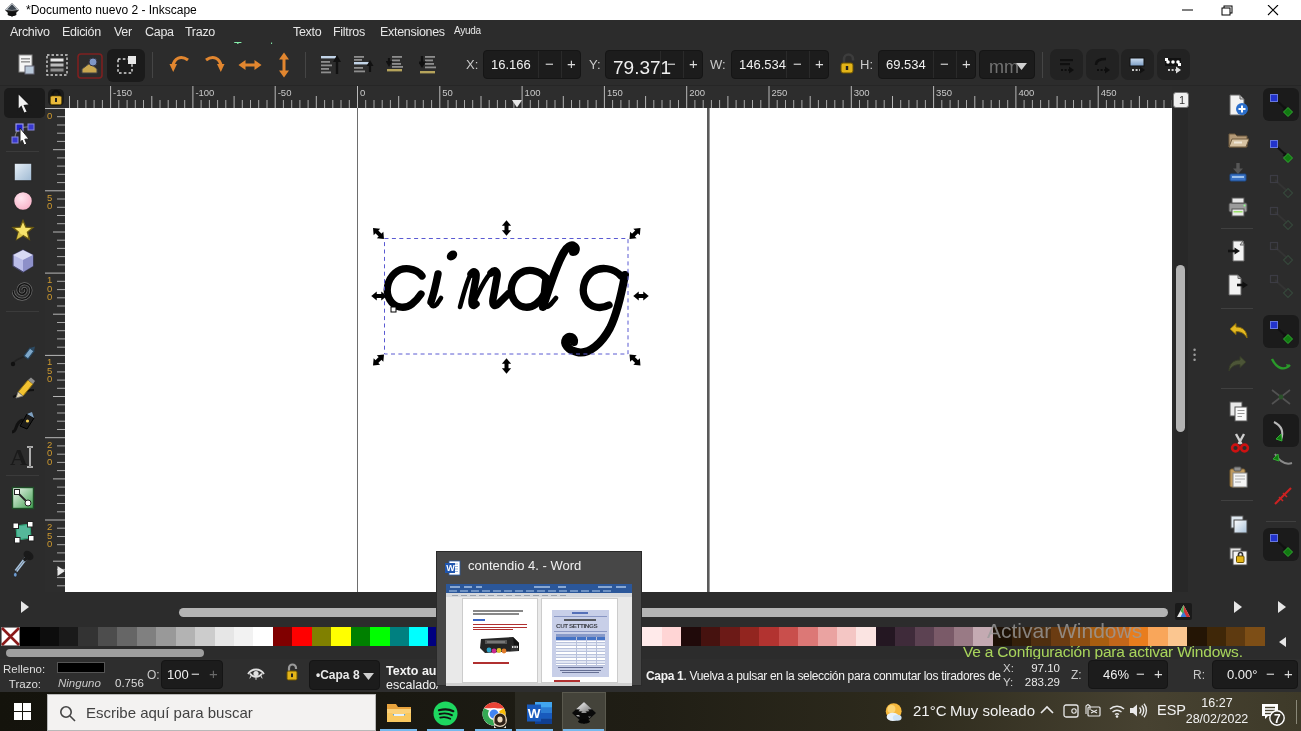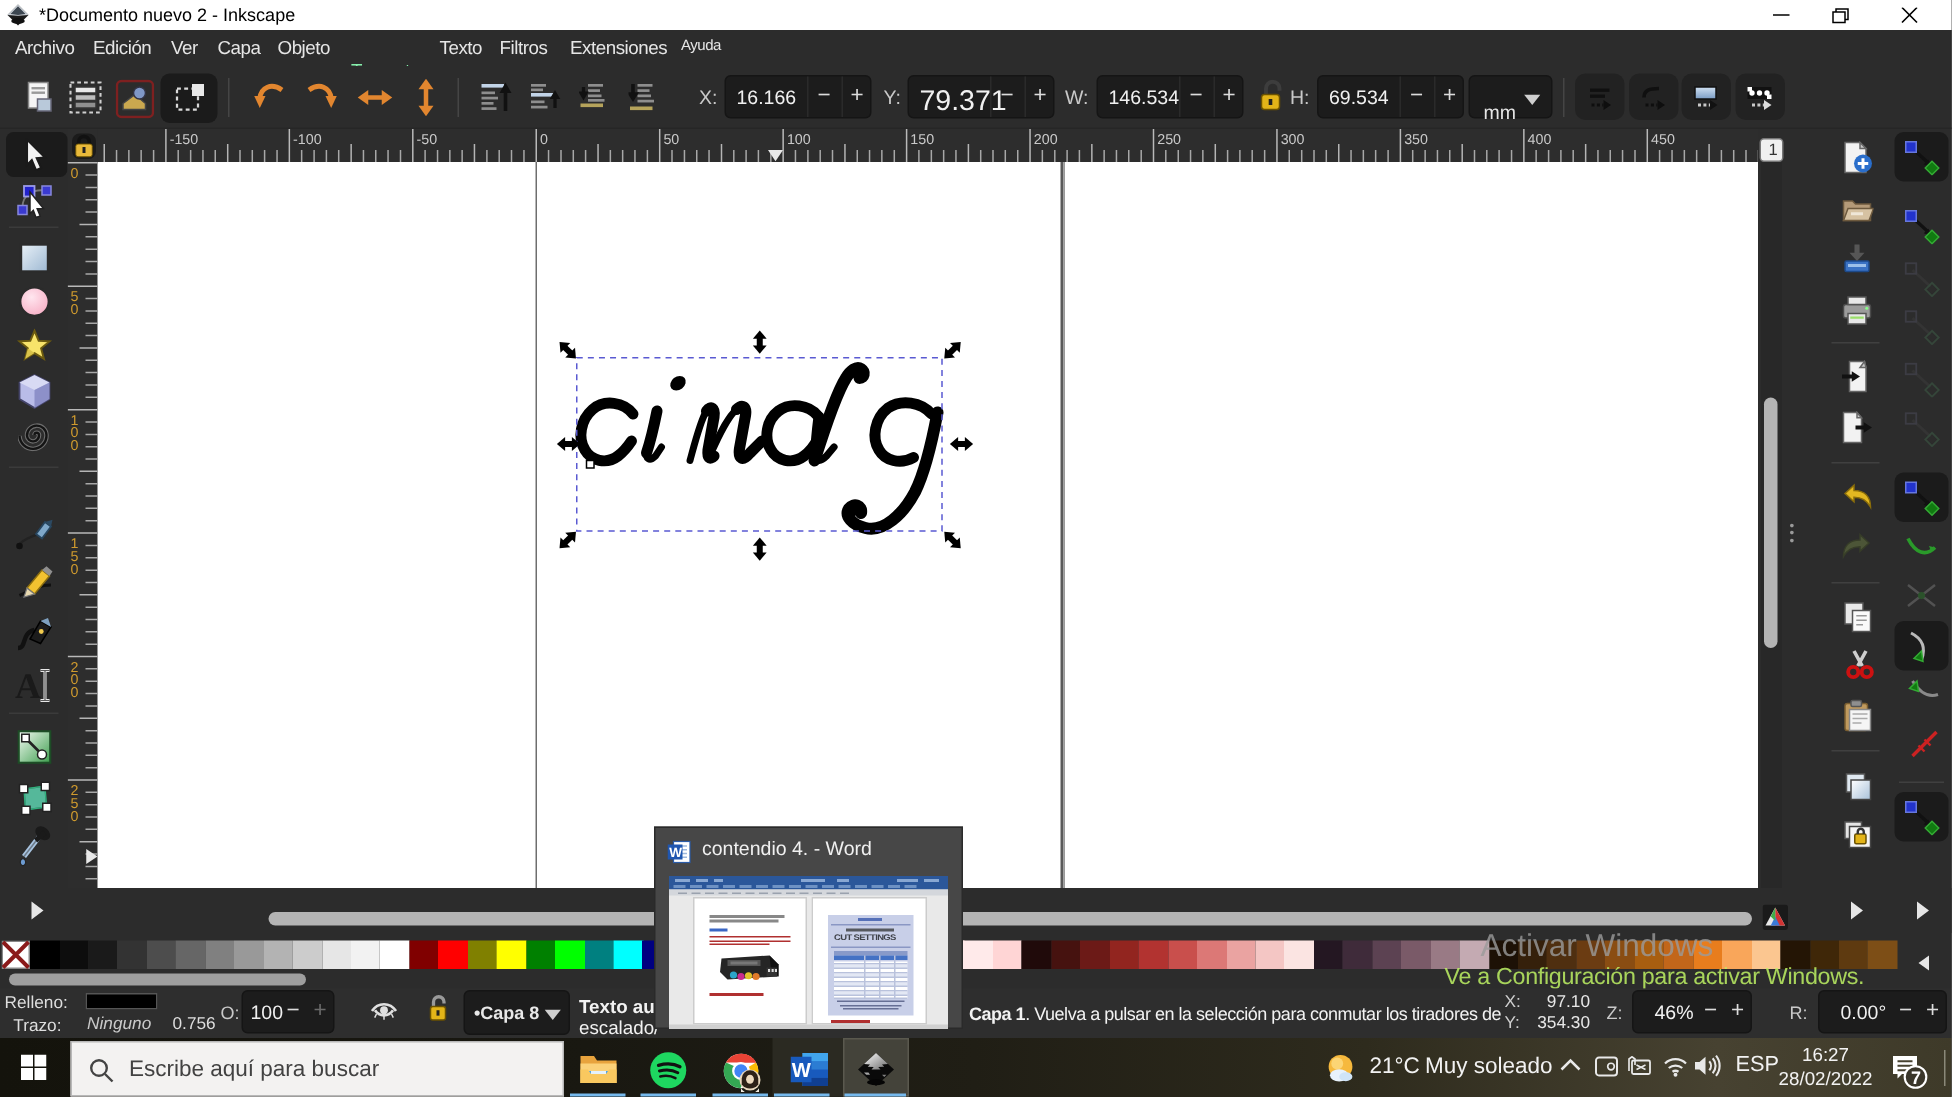--- a/index.html
+++ b/index.html
@@ -24,21 +24,21 @@
       </svg>
  <svg class="abs" style="left:1267px;top:5px" width="12" height="11" viewBox="0 0 12 11">
         <path d="M1 0 L11 10 M11 0 L1 10" stroke="#000" stroke-width="1.1"></path>
       </svg>
 </div>
 <div class="abs" style="left:0;top:20px;width:1301px;height:24px;background:#2c2c2c">
       <div class="abs" style="left:10px;top:5px;font-size:12.5px;letter-spacing:-0.3px;color:#e6e6e6">Archivo</div>
       <div class="abs" style="left:62px;top:5px;font-size:12.5px;letter-spacing:-0.3px;color:#e6e6e6">Edición</div>
       <div class="abs" style="left:114px;top:5px;font-size:12.5px;letter-spacing:-0.3px;color:#e6e6e6">Ver</div>
       <div class="abs" style="left:145px;top:5px;font-size:12.5px;letter-spacing:-0.3px;color:#e6e6e6">Capa</div>
-      <div class="abs" style="left:185px;top:5px;font-size:12.5px;letter-spacing:-0.3px;color:#e6e6e6">Objeto</div>
+      <div class="abs" style="left:185px;top:5px;font-size:12.5px;letter-spacing:-0.3px;color:#e6e6e6">Trazo</div>
       <div class="abs" style="left:234px;top:20px;font-size:12.5px;letter-spacing:-0.3px;color:#86efac">Trayecto</div>
       <div class="abs" style="left:293px;top:5px;font-size:12.5px;letter-spacing:-0.3px;color:#e6e6e6">Texto</div>
       <div class="abs" style="left:333px;top:5px;font-size:12.5px;letter-spacing:-0.3px;color:#e6e6e6">Filtros</div>
       <div class="abs" style="left:380px;top:5px;font-size:12.5px;letter-spacing:-0.3px;color:#e6e6e6">Extensiones</div>
       <div class="abs" style="left:454px;top:5px;font-size:10px;letter-spacing:-0.3px;color:#e6e6e6">Ayuda</div>
     </div>
     <div class="abs" style="left:0;top:44px;width:1301px;height:42px;background:#2c2c2c;border-bottom:1px solid #262626">
       <svg class="abs" style="left:14px;top:9px" width="24" height="24" viewBox="0 0 24 24">
 <rect x="5" y="2" width="13" height="17" fill="#f5f5f5" stroke="#888"></rect>
 <rect x="11" y="13" width="9" height="8" fill="#b9c9da" stroke="#667"></rect>
@@ -148,21 +148,21 @@
 </svg>
       <div class="abs" style="left:860px;top:13px;font-size:13px;color:#c9c9c9">H:</div>
       <div class="abs" style="left:878px;top:6px;width:98px;height:29px;background:#1c1c1c;border:1px solid #151515;border-radius:4px">
         <div class="abs" style="left:7px;top:6px;font-size:13px;color:#f0f0f0">69.534</div>
         <div class="abs" style="left:54px;top:0;width:1px;height:27px;background:#2a2a2a"></div>
         <div class="abs" style="left:77px;top:0;width:1px;height:27px;background:#2a2a2a"></div>
         <div class="abs" style="left:61px;top:4px;font-size:15px;color:#dcdcdc">−</div>
         <div class="abs" style="left:83px;top:4px;font-size:15px;color:#dcdcdc">+</div>
       </div>
       <div class="abs" style="left:979px;top:6px;width:56px;height:29px;background:#1c1c1c;border:1px solid #151515;border-radius:4px">
-<div class="abs" style="left:9px;top:16px;font-size:13px;color:#e5e5e5">mm</div>
+<div class="abs" style="left:9px;top:6px;font-size:18px;color:#737373">mm</div>
 <svg class="abs" style="left:36px;top:12px" width="11" height="7">
           <path d="M0 0 L11 0 L5.5 7 Z" fill="#cfcfcf"></path>
         </svg>
       </div>
       <div class="abs" style="left:1042px;top:8px;width:1px;height:26px;background:#454545"></div>
       <div class="abs" style="left:1050.0px;top:5px;width:33px;height:31px;background:#222;border-radius:7px"></div>
       <svg class="abs" style="left:1052.0px;top:7px" width="28" height="28" viewBox="0 0 28 28">
         <rect x="8" y="8" width="13" height="2.2" fill="#101010"></rect>
         <rect x="8" y="12" width="10" height="2.2" fill="#101010"></rect>
         <path d="M9 19 l8 0" stroke="#0e0e0e" stroke-width="2" stroke-dasharray="2 1.6"></path>
@@ -912,21 +912,21 @@
 <svg class="abs" style="left:53px;top:12px" width="11" height="7">
           <path d="M0 0 L11 0 L5.5 7 Z" fill="#cfcfcf"></path>
         </svg>
       </div>
       <div class="abs" style="left:386px;top:5px;font-size:12.5px;color:#f2f2f2;font-weight:bold">Texto aut</div>
       <div class="abs" style="left:386px;top:19px;font-size:12.5px;color:#f2f2f2">escalado/</div>
       <div class="abs" style="left:646px;top:10px;font-size:12px;letter-spacing:-0.32px;color:#f2f2f2;white-space:nowrap"><b>Capa 1</b>. Vuelva a pulsar en la selección para conmutar los tiradores de</div>
       <div class="abs" style="left:1003px;top:3px;font-size:11.5px;color:#cfcfcf">X:</div>
       <div class="abs" style="left:1000px;top:3px;width:60px;text-align:right;font-size:11.5px;color:#e8e8e8">97.10</div>
       <div class="abs" style="left:1003px;top:17px;font-size:11.5px;color:#cfcfcf">Y:</div>
-      <div class="abs" style="left:1000px;top:17px;width:60px;text-align:right;font-size:11.5px;color:#e8e8e8">354.30</div>
+      <div class="abs" style="left:1000px;top:17px;width:60px;text-align:right;font-size:11.5px;color:#e8e8e8">283.29</div>
       <div class="abs" style="left:1071px;top:9px;font-size:12px;color:#c9c9c9">Z:</div>
       <div class="abs" style="left:1088px;top:1px;width:80px;height:29px;background:#1c1c1c;border:1px solid #151515;border-radius:4px">
 <div class="abs" style="left:14px;top:6px;font-size:13px;color:#f0f0f0">46%</div>
 <div class="abs" style="left:47px;top:4px;font-size:15px;color:#dcdcdc">−</div>
 <div class="abs" style="left:65px;top:4px;font-size:15px;color:#dcdcdc">+</div>
       </div>
       <div class="abs" style="left:1193px;top:9px;font-size:12px;color:#c9c9c9">R:</div>
       <div class="abs" style="left:1212px;top:1px;width:86px;height:29px;background:#1c1c1c;border:1px solid #151515;border-radius:4px">
 <div class="abs" style="left:14px;top:6px;font-size:13px;color:#f0f0f0">0.00°</div>
 <div class="abs" style="left:53px;top:4px;font-size:15px;color:#dcdcdc">−</div>

